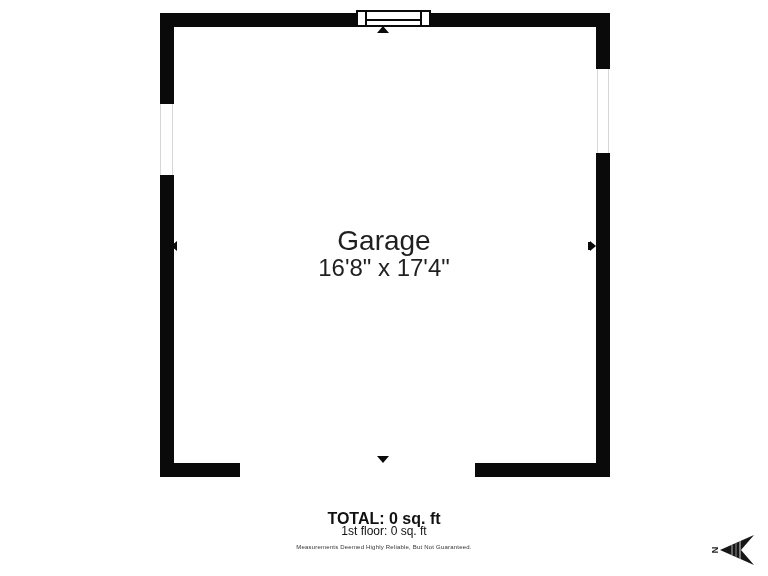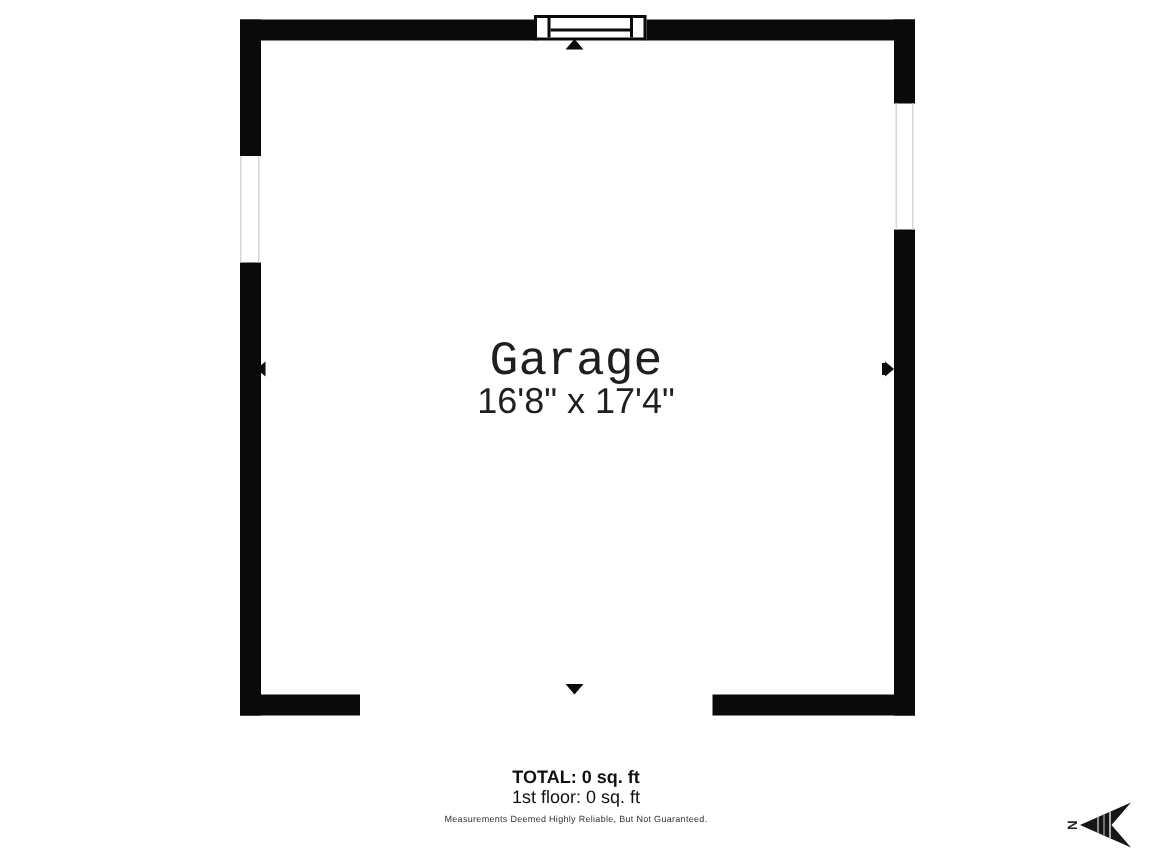--- a/index.html
+++ b/index.html
@@ -89,37 +89,36 @@
     background: #0a0a0a;
   }
   .room-label {
     position: absolute;
     left: 0; right: 0;
     top: 227px;
     text-align: center;
     color: #1f1f1f;
   }
   .room-name {
-    font-size: 32px;
+    font-size: 28px;
     line-height: 27px;
-    font-family: Liberation Mono, monospace;
   }
   .room-dims {
     font-size: 24px;
     line-height: 27px;
   }
   .footer {
     position: absolute;
     left: 0; right: 0;
     top: 512px;
     text-align: center;
     color: #111111;
   }
   .footer-total {
-    font-size: 12px;
+    font-size: 16px;
     font-weight: bold;
     line-height: 13px;
   }
   .footer-line {
     font-size: 12px;
     line-height: 13px;
   }
   .footer-disclaimer {
     margin-top: 6px;
     font-size: 6px;

